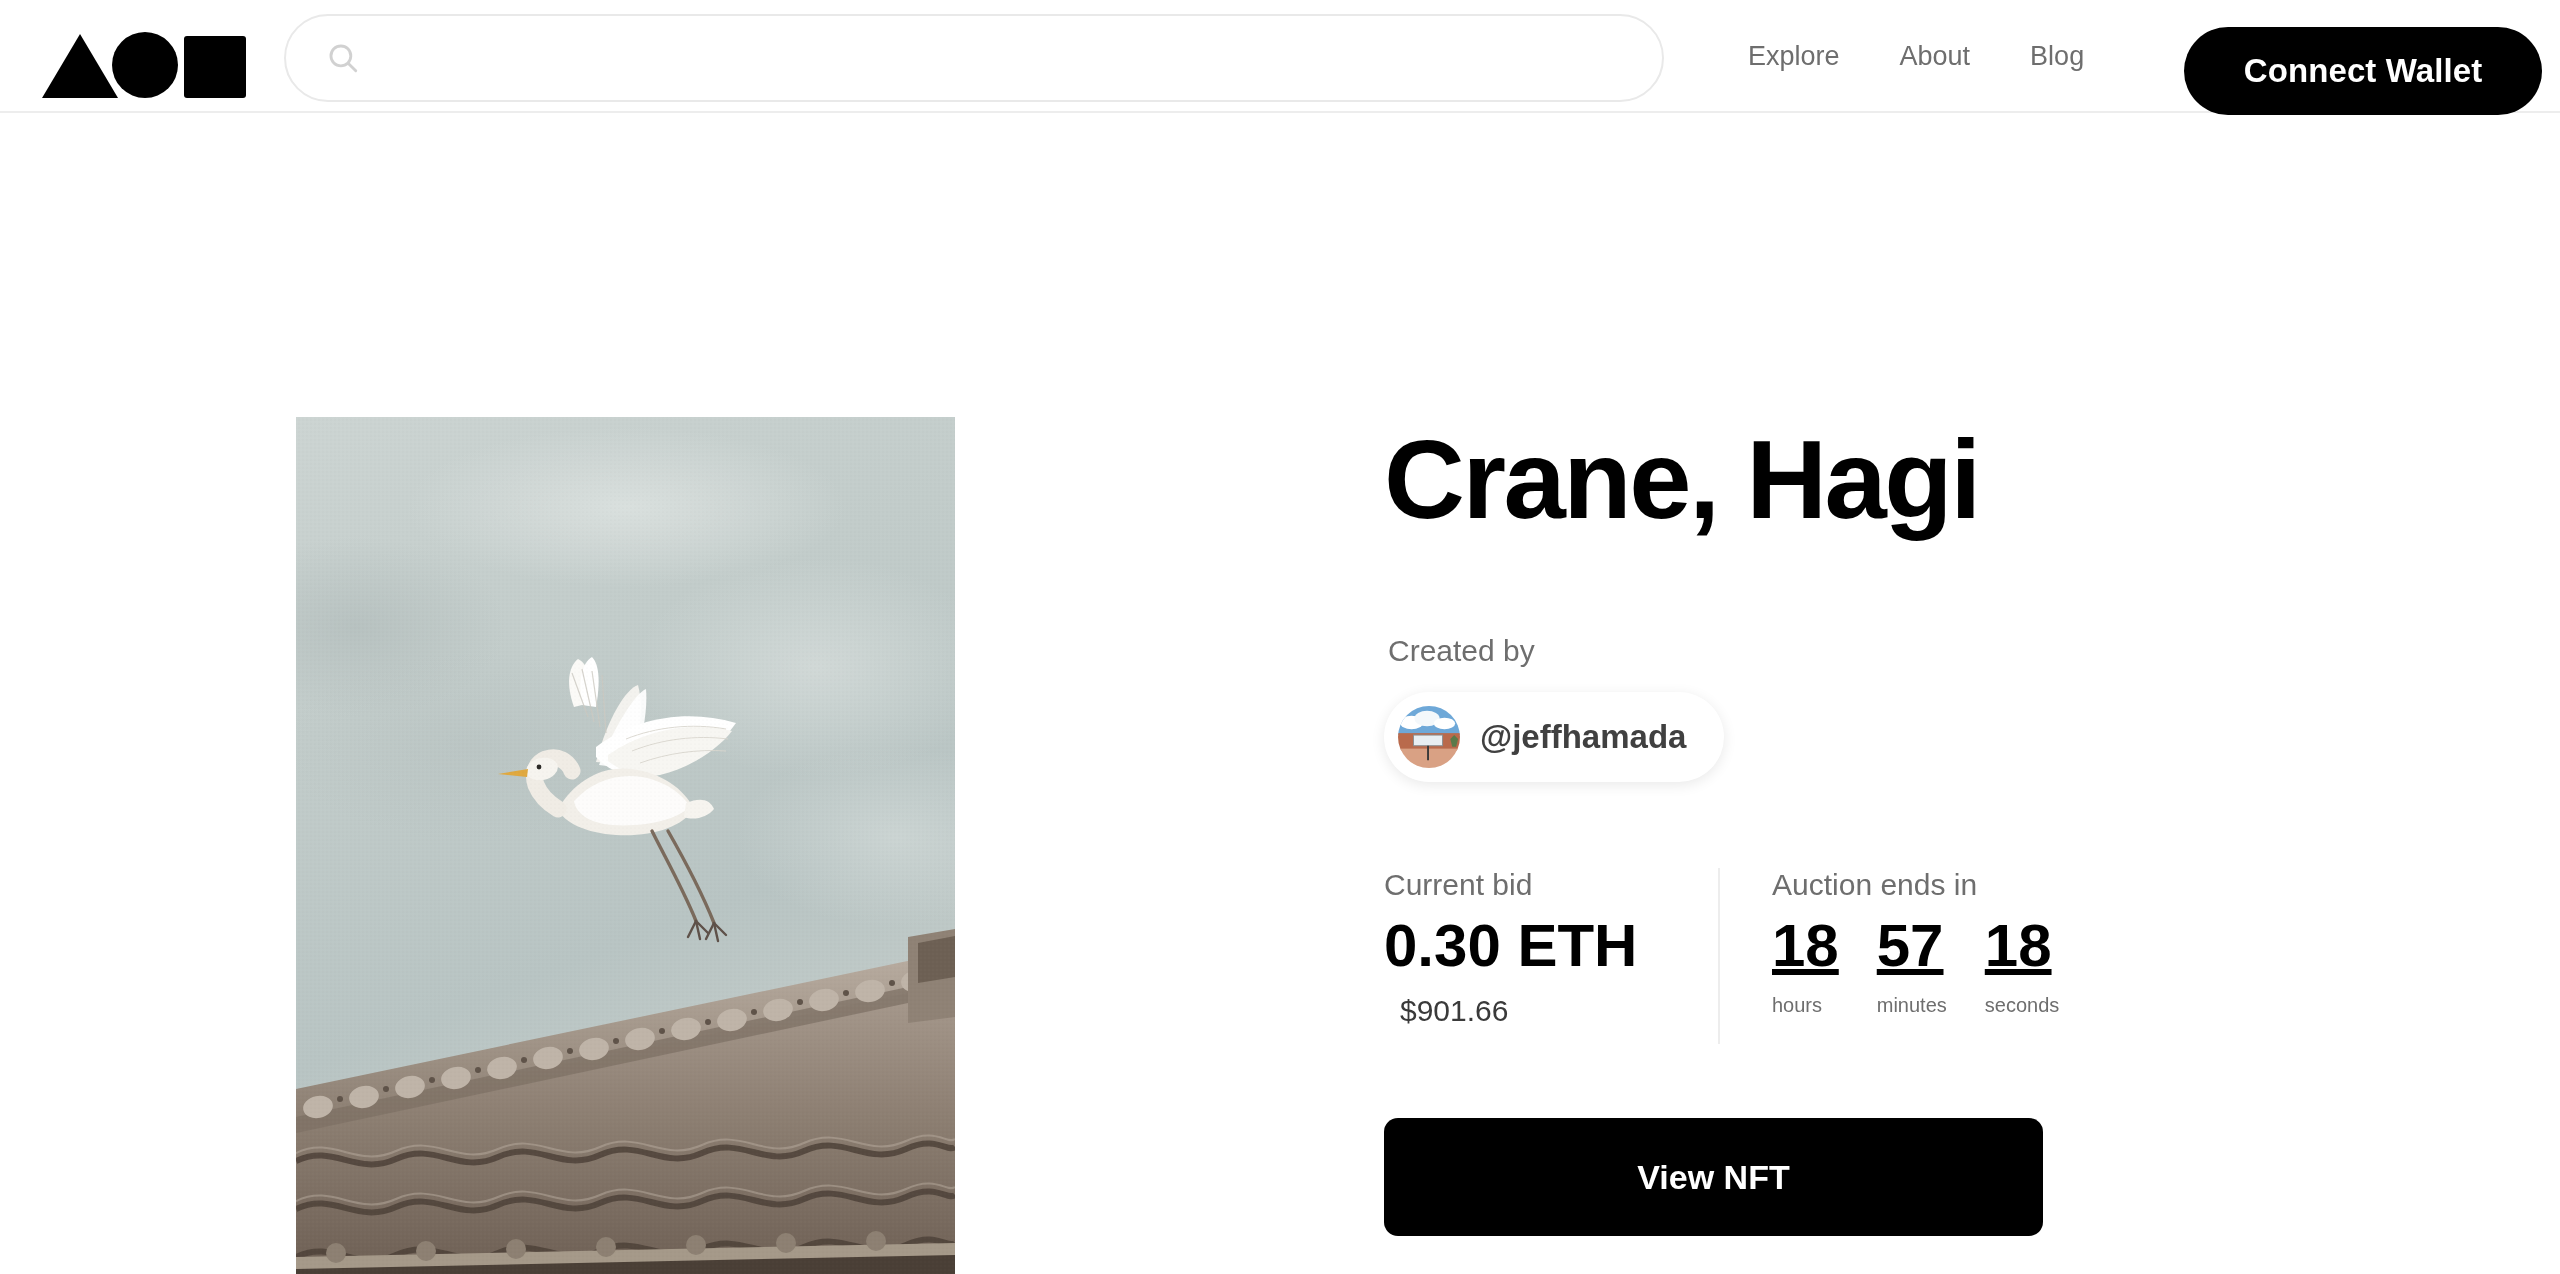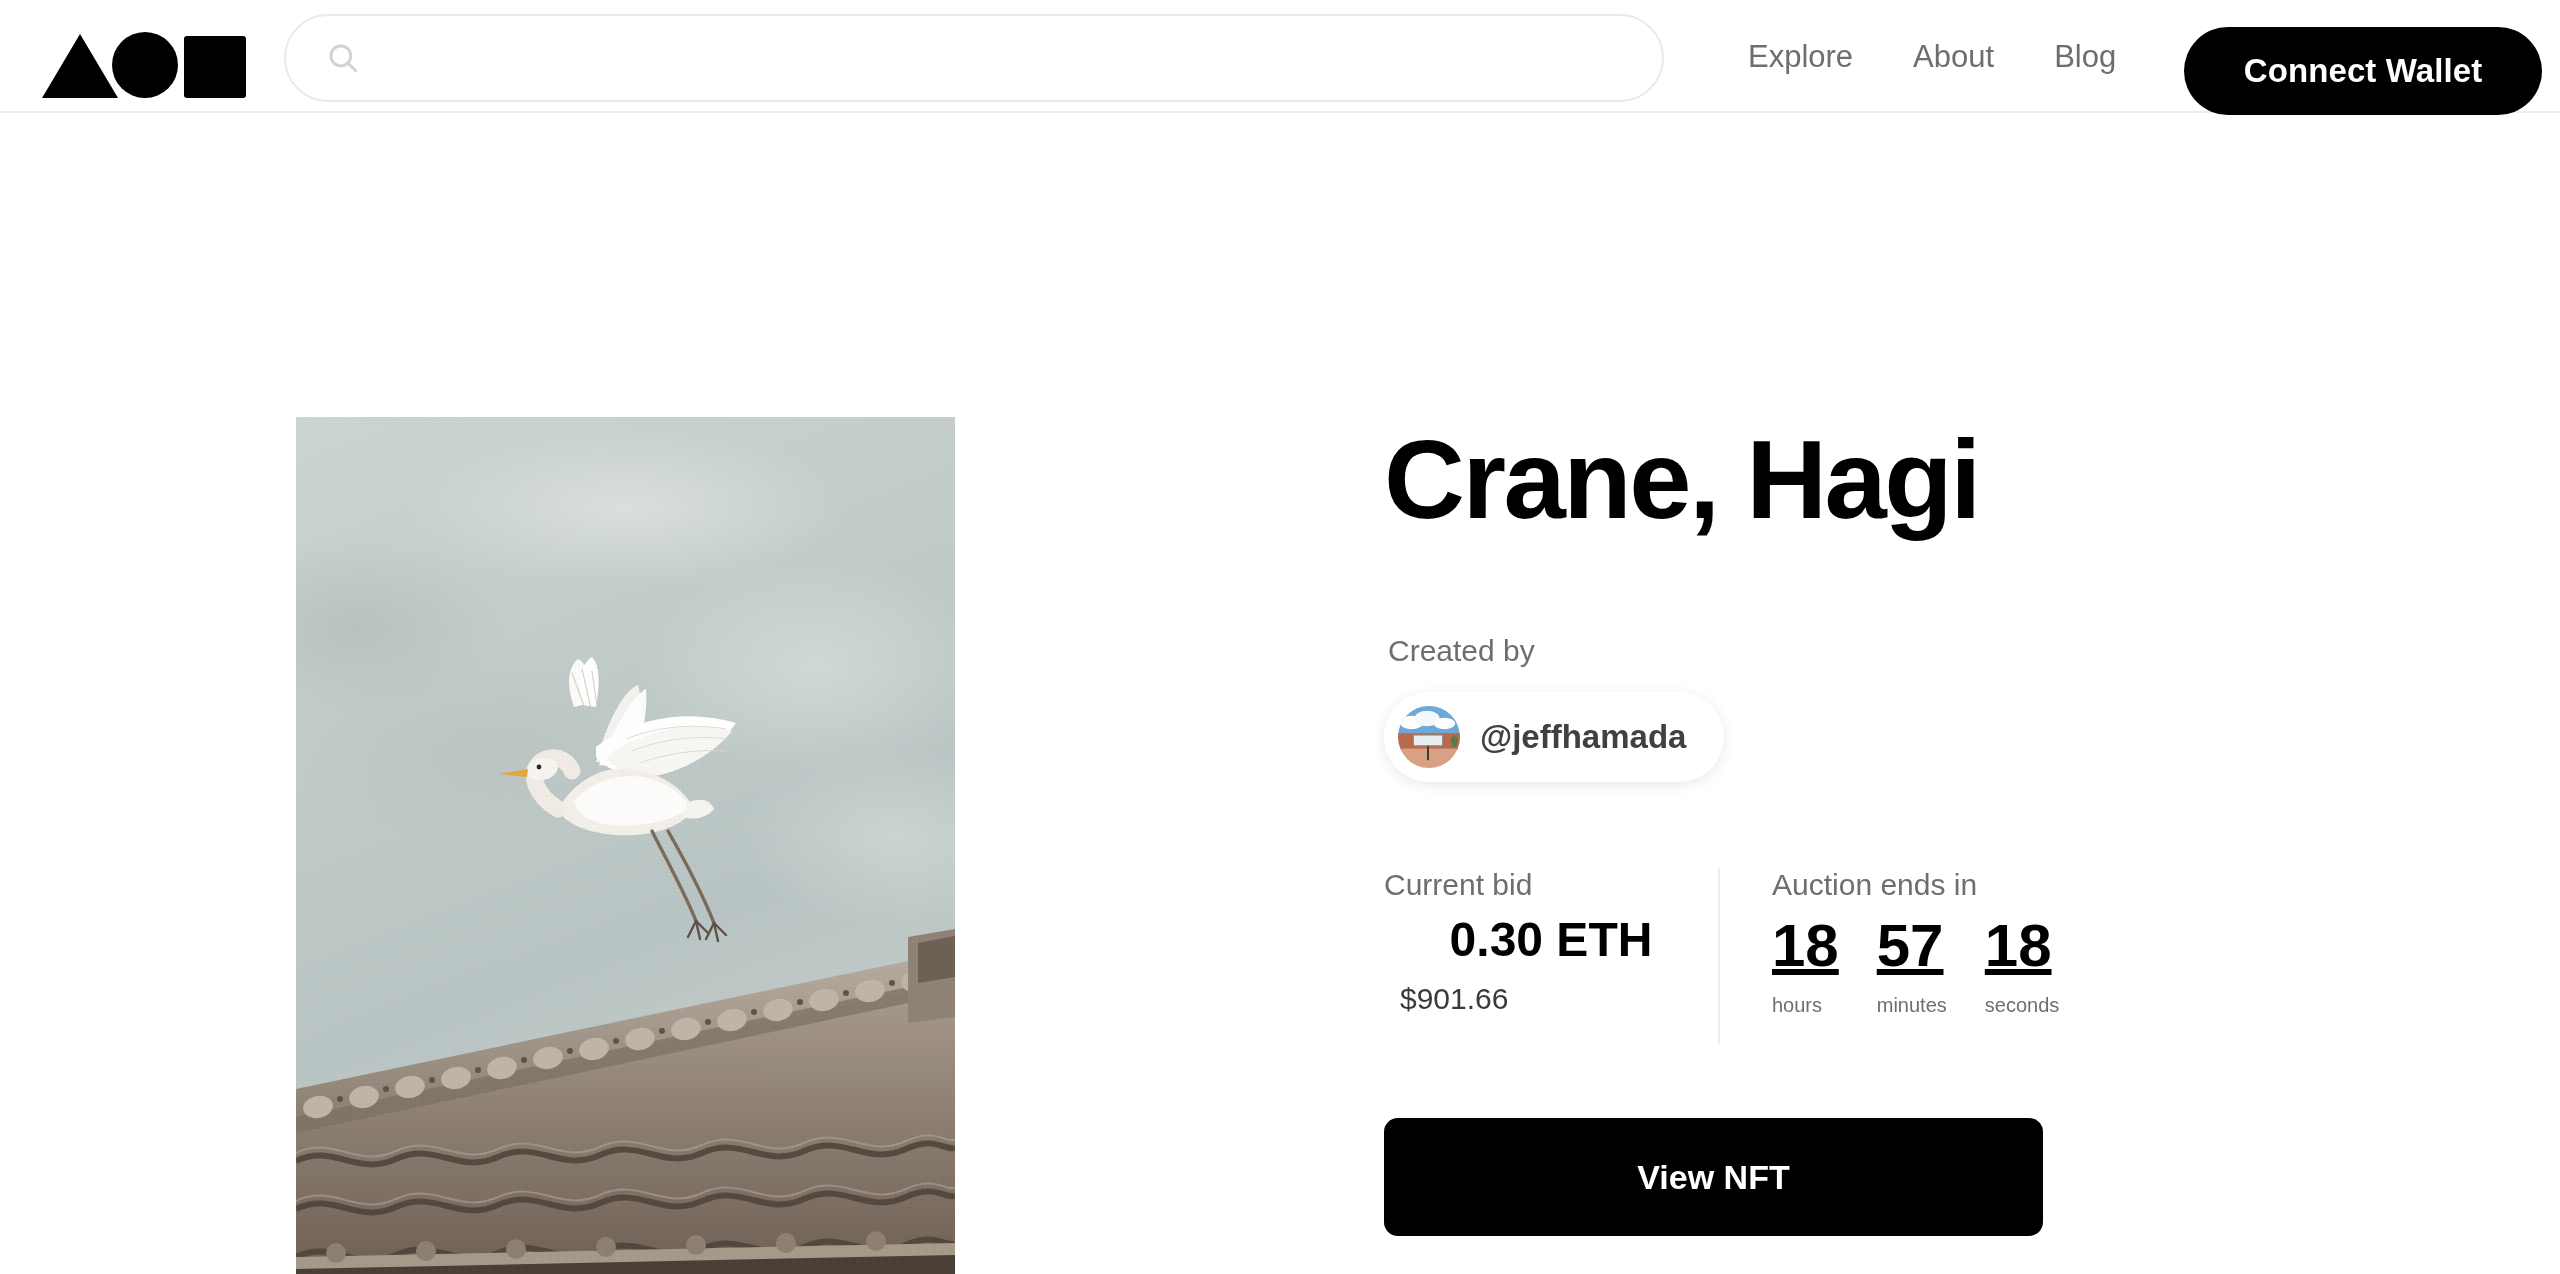--- a/index.html
+++ b/index.html
@@ -55,21 +55,21 @@
     font-size: 33px; color: #222; margin-left: 20px;
     width: 1100px; height: 50px;
   }
   .search-input::placeholder { color: #9b9b9b; }
 
   .nav {
     position: absolute; left: 1718px; top: 0; height: 113px;
     display: flex; align-items: center; gap: 0px;
   }
   .nav-link {
-    font-size: 31px; color: #6e6e6e; text-decoration: none;
+    font-size: 27px; color: #6e6e6e; text-decoration: none;
     font-weight: 400; padding: 0 30px; cursor: pointer;
     white-space: nowrap;
   }
 
   .connect-btn {
     position: absolute; left: 2184px; top: 27px;
     width: 358px; height: 88px;
     background: #000000; color: #ffffff;
     border: none; border-radius: 44px;
     font-family: "Liberation Sans", sans-serif;
@@ -142,22 +142,22 @@
   .time-col::before {
     content: ""; position: absolute; left: 0; top: 0;
     width: 2px; height: 176px; background: #ededed;
   }
 
   .small-label {
     font-size: 30px; color: #6e6e6e; font-weight: 400;
     margin: 0 0 14px 0; white-space: nowrap;
   }
   .big-value {
-    font-size: 48px; font-weight: 700; color: #000;
-    line-height: 1; margin: 0 0 18px 0; white-space: nowrap; text-align: center;
+    font-size: 60px; font-weight: 700; color: #000;
+    line-height: 1; margin: 0 0 18px 0; white-space: nowrap;
   }
   .usd-value { font-size: 30px; color: #3a3a3a; margin: 16px; }
 
   .clock { display: flex; }
   .clock-unit { text-align: left; }
   .clock-unit + .clock-unit { margin-left: 38px; }
   .clock-num {
     font-size: 60px; font-weight: 700; color: #000;
     line-height: 1; margin: 0 0 18px 0; text-decoration: underline;
   }

